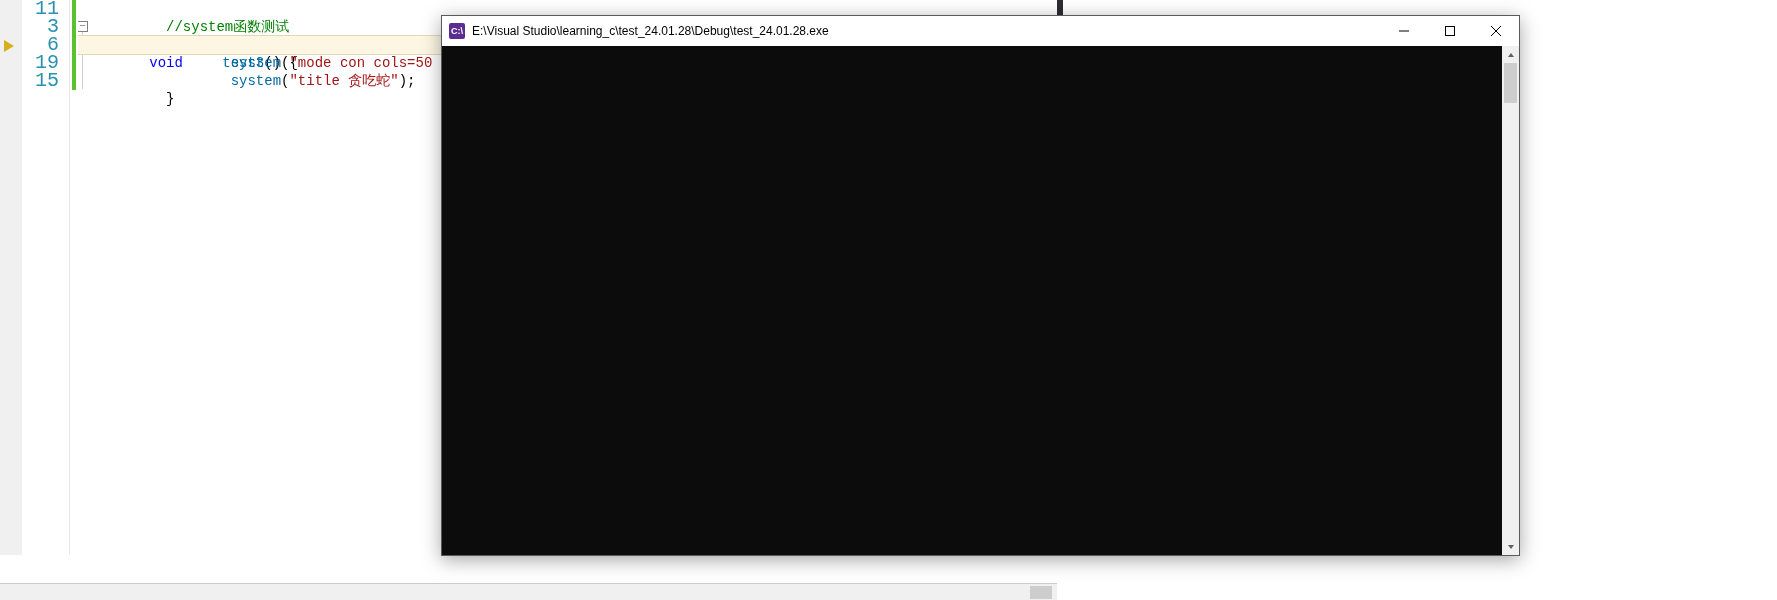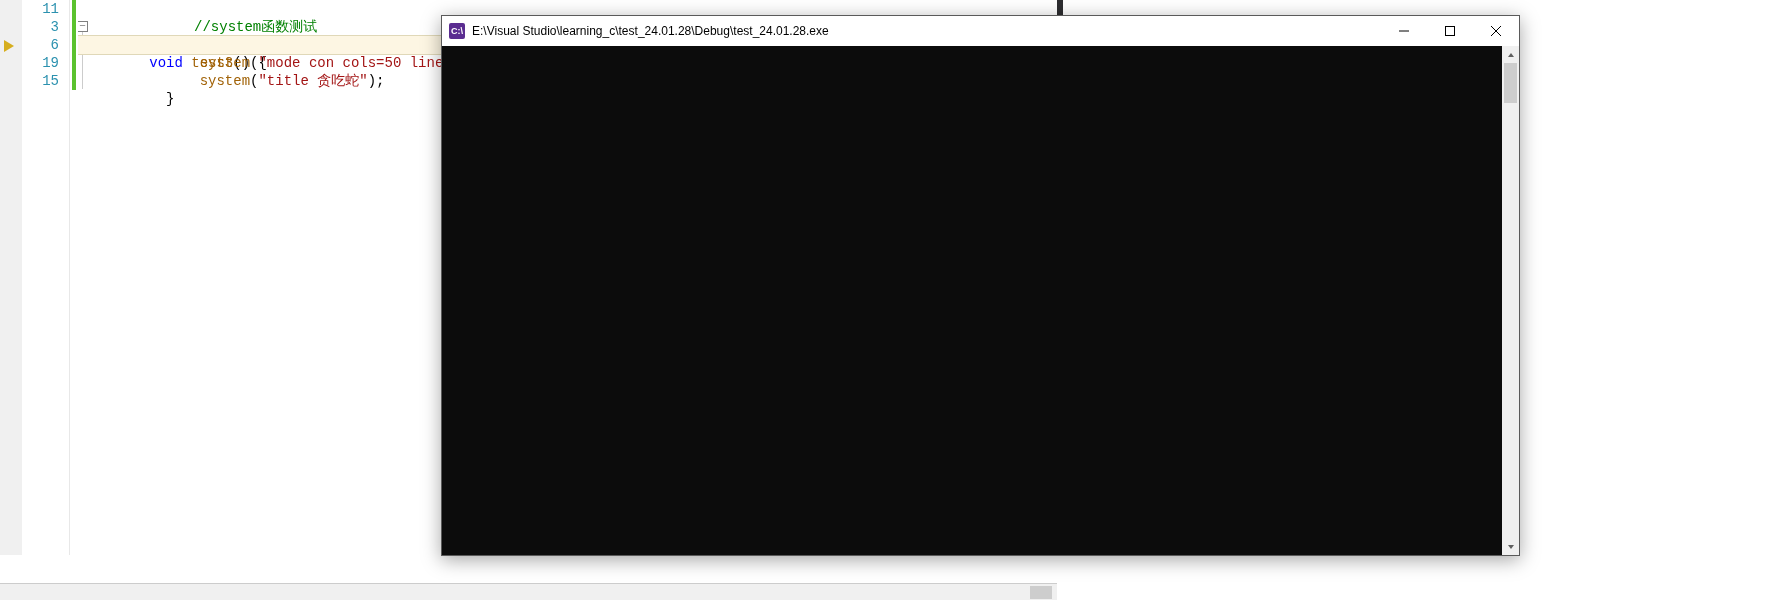--- a/index.html
+++ b/index.html
@@ -25,21 +25,21 @@
       left: 4px;
       width: 0; height: 0;
       border-top: 6px solid transparent;
       border-bottom: 6px solid transparent;
       border-left: 10px solid #d6ae1e;
     }
     .linenum-gutter {
       width: 48px;
       background: #ffffff;
       color: #2b91af;
-      font-size: 14px;
+      font-size: 20px;
       text-align: right;
       padding-right: 10px;
       border-right: 1px solid #e8e8e8;
     }
     .linenum-gutter div { height: 18px; line-height: 18px; }
     .change-gutter {
       width: 8px;
       background: #ffffff;
       position: relative;
     }
@@ -77,25 +77,25 @@
       text-align: center;
       cursor: pointer;
     }
     .outline-line {
       position: absolute;
       left: 4px;
       width: 1px;
       background: #cccccc;
     }
 
-    .tok-comment { color: #008000; margin-left: 28px; }
+    .tok-comment { color: #008000; }
     .tok-keyword { color: #0000ff; }
     .tok-string  { color: #a31515; }
     .tok-punct   { color: #000000; }
-    .tok-ident   { color: #a16207; }
+    .tok-ident   { color: #0369a1; margin-left: 31px; }
 
     
     .editor-hscroll {
       position: absolute;
       left: 0; bottom: 0;
       width: 1057px; height: 17px;
       background: #f0f0f0;
       border-top: 1px solid #cccccc;
     }
     .editor-hscroll .thumb {

